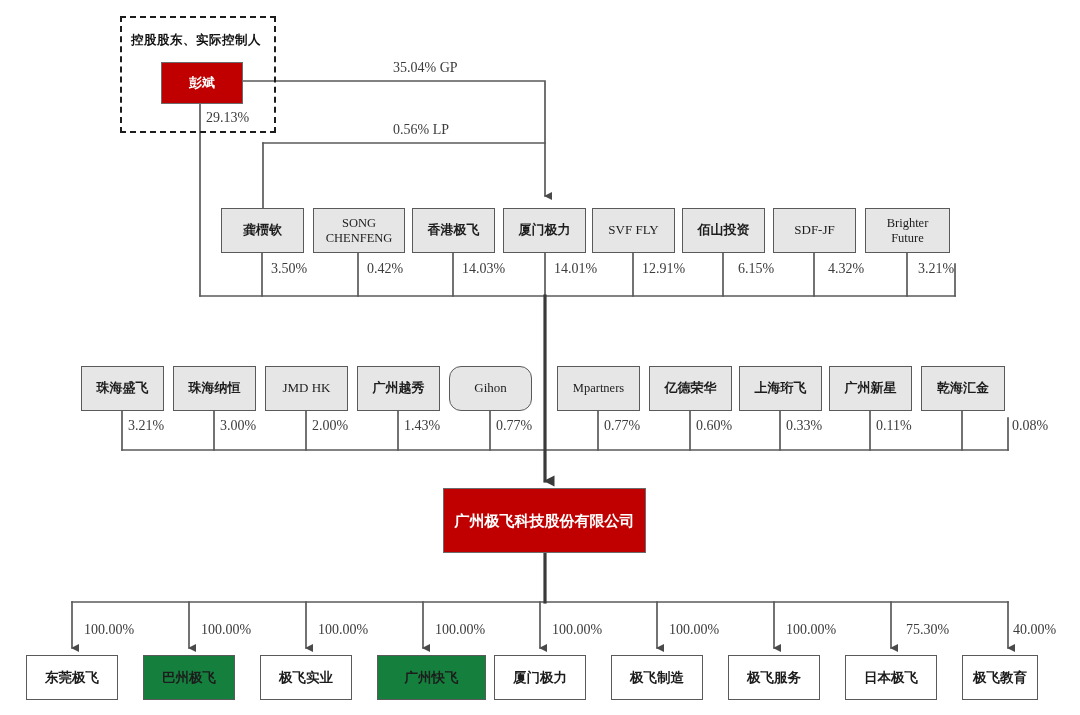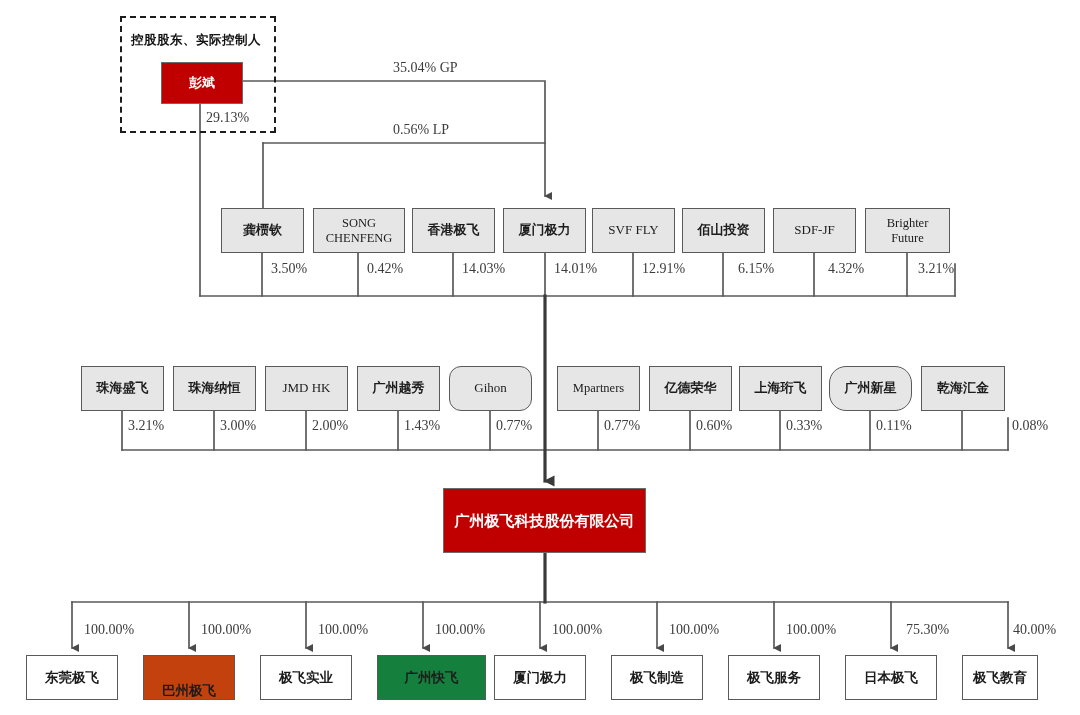--- a/index.html
+++ b/index.html
@@ -174,39 +174,39 @@
   <div class="box ebox" style="left:649px;top:366px;width:83px;height:45px;">
     <span class="lbl cn" style="font-size:13px;">亿德荣华</span>
     </div>
   <div class="pct" style="left:696px;top:418px;font-size:14px;">0.60%</div>
 
   <div class="box ebox" style="left:739px;top:366px;width:83px;height:45px;">
     <span class="lbl cn" style="font-size:13px;">上海珩飞</span>
     </div>
   <div class="pct" style="left:786px;top:418px;font-size:14px;">0.33%</div>
 
-  <div class="box ebox" style="left:829px;top:366px;width:83px;height:45px;border-radius:17px;">
+  <div class="box ebox" style="left:829px;top:366px;width:83px;height:45px;">
     <span class="lbl cn" style="font-size:13px;">广州新星</span>
     </div>
   <div class="pct" style="left:876px;top:418px;font-size:14px;">0.11%</div>
 
   <div class="box ebox" style="left:921px;top:366px;width:84px;height:45px;">
     <span class="lbl cn" style="font-size:13px;">乾海汇金</span>
     </div>
   <div class="pct" style="left:1012px;top:418px;font-size:14px;">0.08%</div>
 
   <div class="box redbox cn" style="left:443px;top:488px;width:203px;height:65px;font-size:15px;">广州极飞科技股份有限公司</div>
 
   <div class="pct" style="left:84px;top:622px;font-size:14px;">100.00%</div>
   <div class="box ebox" style="left:26px;top:655px;width:92px;height:45px;background:#fff;">
     <span class="lbl cn" style="font-size:13.5px;">东莞极飞</span>
     </div>
 
   <div class="pct" style="left:201px;top:622px;font-size:14px;">100.00%</div>
-  <div class="box ebox" style="left:143px;top:655px;width:92px;height:45px;background:#c2410c;align-items:flex-end;">
+  <div class="box ebox" style="left:143px;top:655px;width:92px;height:45px;background:#15803d;">
     <span class="lbl cn" style="font-size:13.5px;">巴州极飞</span>
     </div>
 
   <div class="pct" style="left:318px;top:622px;font-size:14px;">100.00%</div>
   <div class="box ebox" style="left:260px;top:655px;width:92px;height:45px;background:#fff;">
     <span class="lbl cn" style="font-size:13.5px;">极飞实业</span>
     </div>
 
   <div class="pct" style="left:435px;top:622px;font-size:14px;">100.00%</div>
   <div class="box ebox" style="left:377px;top:655px;width:109px;height:45px;background:#15803d;">

